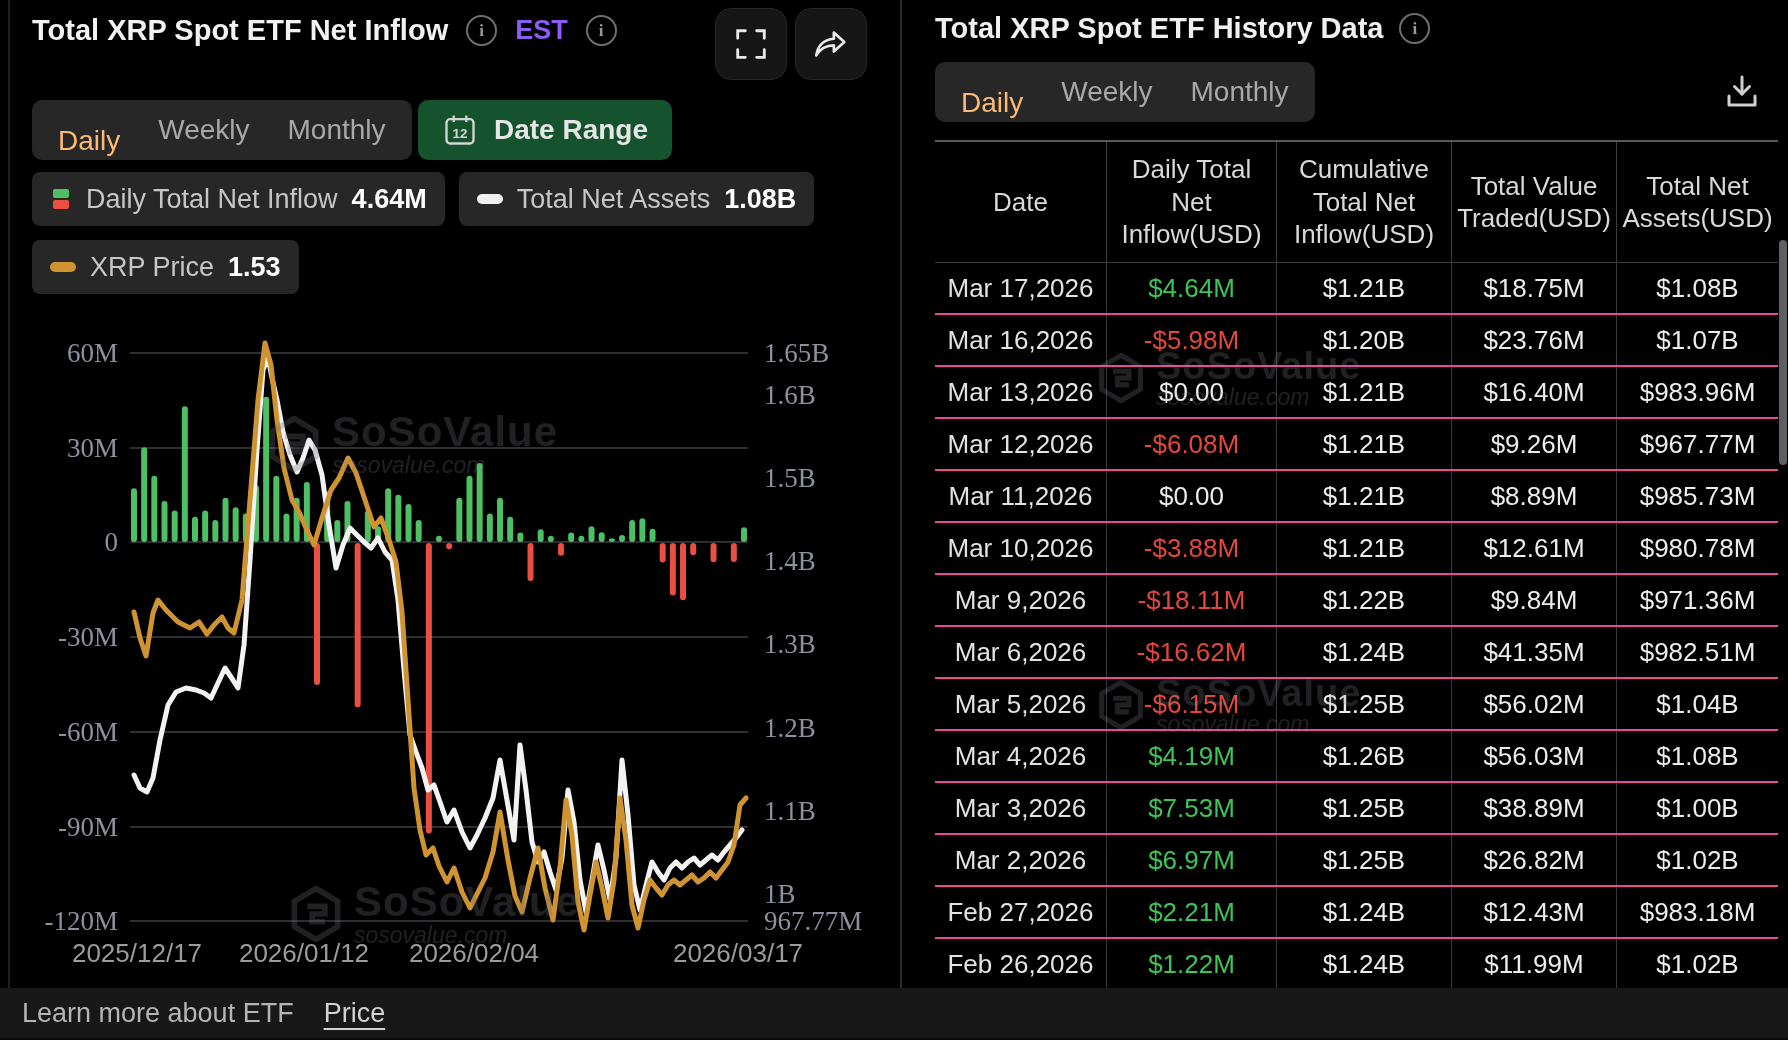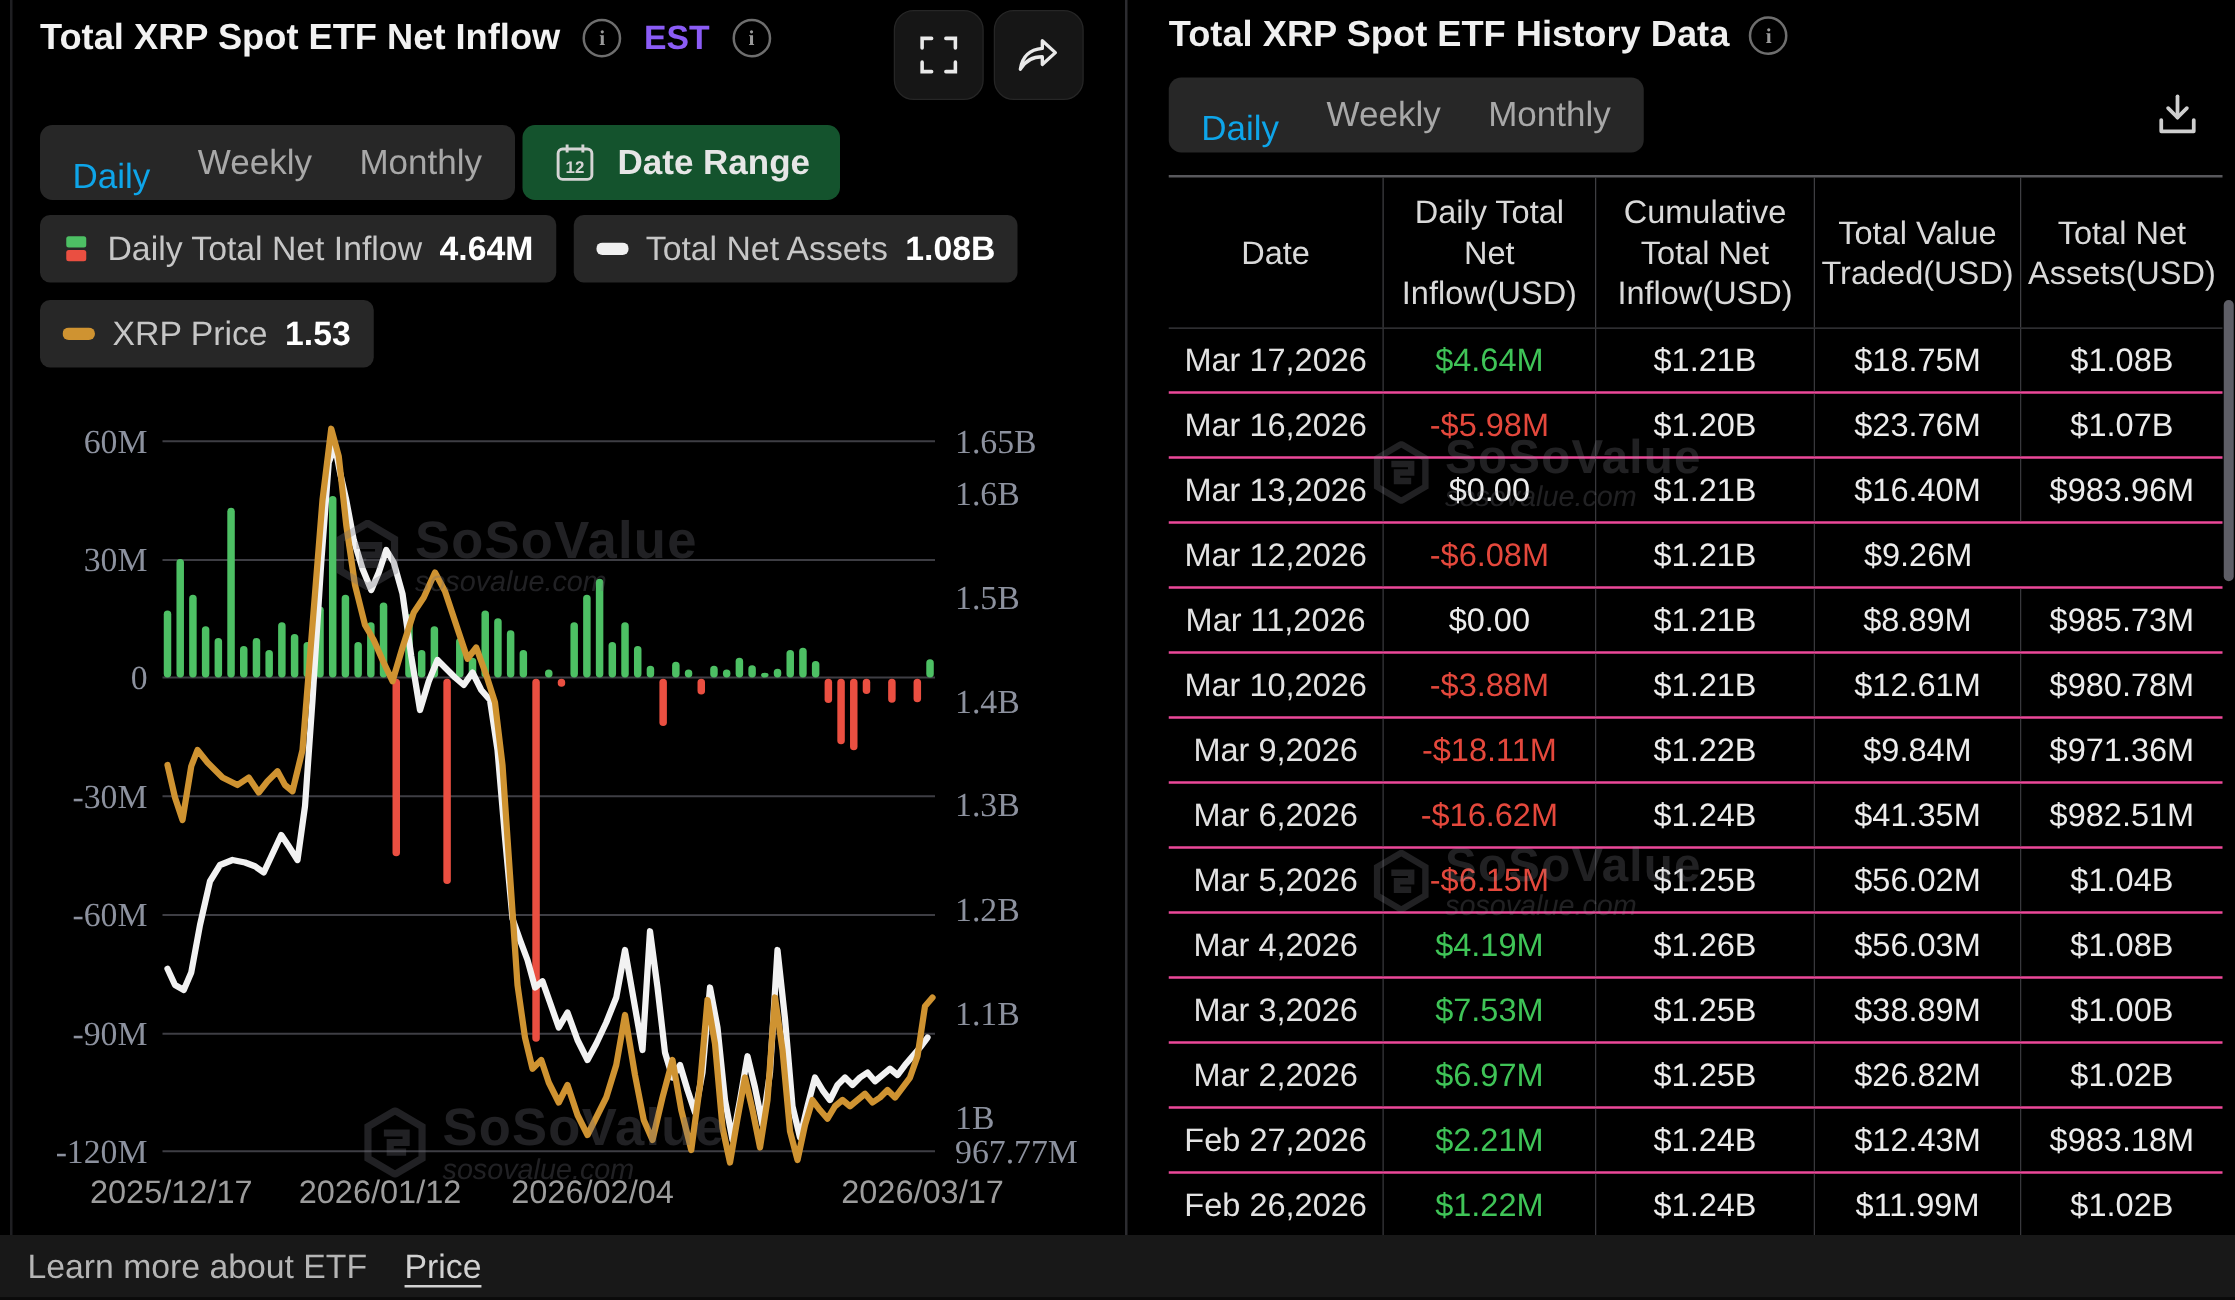--- a/index.html
+++ b/index.html
@@ -20,21 +20,21 @@
     display:flex;align-items:center;justify-content:center;flex:none;}
   .est{font-size:27px;color:#8b5cf6;font-weight:600;}
   .icon-btn{position:absolute;top:8px;width:70px;height:70px;background:#161616;
     border:1px solid #262626;border-radius:16px;display:flex;align-items:center;justify-content:center;}
   .btn-fullscreen{left:705px;}
   .btn-share{left:785px;}
 
   .tab-group{display:inline-flex;align-items:center;background:#272727;border-radius:10px;
     height:60px;padding:0 10px;gap:6px;}
   .tab{padding:0 16px;font-size:28px;color:#a8a8a8;line-height:60px;white-space:nowrap;cursor:pointer;}
-  .tab.active{color:#0ea5e9;margin-top:22px;}
+  .tab.active{color:#fdba74;margin-top:22px;}
   .lp-tabs{position:absolute;left:22px;top:100px;}
   .date-range-btn{position:absolute;left:408px;top:100px;height:60px;background:#14532d;
     border-radius:10px;display:flex;align-items:center;gap:16px;padding:0 24px;
     font-size:28px;font-weight:bold;color:#e6e6e6;}
 
   .legend-row1{position:absolute;left:22px;top:172px;display:flex;gap:14px;}
   .legend-row2{position:absolute;left:22px;top:240px;display:flex;}
   .chip{display:inline-flex;align-items:center;gap:14px;background:#272727;border-radius:8px;
     height:54px;padding:0 18px;font-size:27px;color:#c6c6c6;white-space:nowrap;}
   .chip .val{color:#fff;font-weight:bold;}
@@ -354,20 +354,21 @@
           <div class="cell">$0.00</div>
           <div class="cell">$1.21B</div>
           <div class="cell">$16.40M</div>
           <div class="cell">$983.96M</div>
         </div>
         <div class="t-row">
           <div class="cell date">Mar 12,2026</div>
           <div class="cell neg">-$6.08M</div>
           <div class="cell">$1.21B</div>
           <div class="cell">$9.26M</div>
+          <div class="cell">$967.77M</div>
         </div>
         <div class="t-row">
           <div class="cell date">Mar 11,2026</div>
           <div class="cell">$0.00</div>
           <div class="cell">$1.21B</div>
           <div class="cell">$8.89M</div>
           <div class="cell">$985.73M</div>
         </div>
         <div class="t-row">
           <div class="cell date">Mar 10,2026</div>

